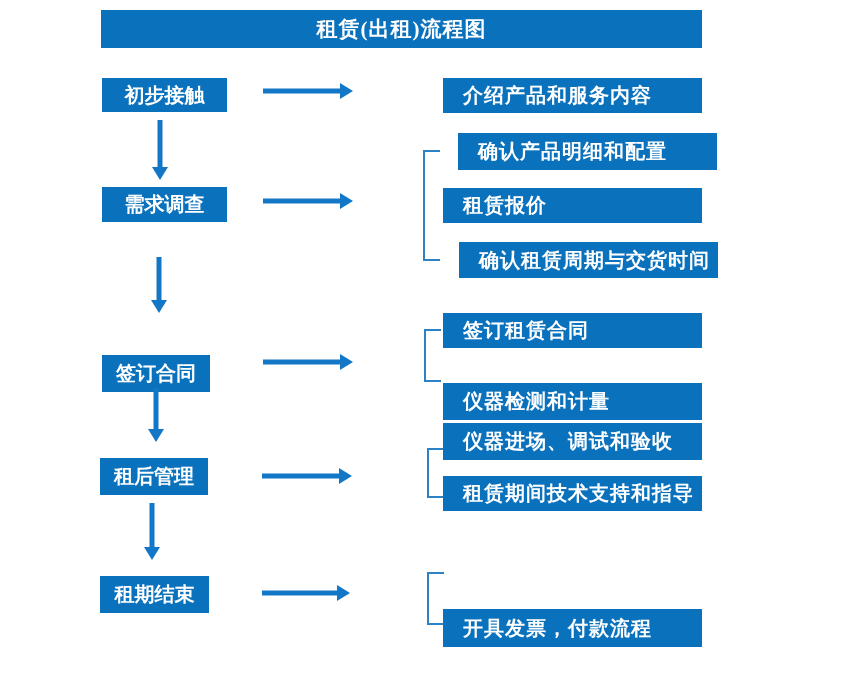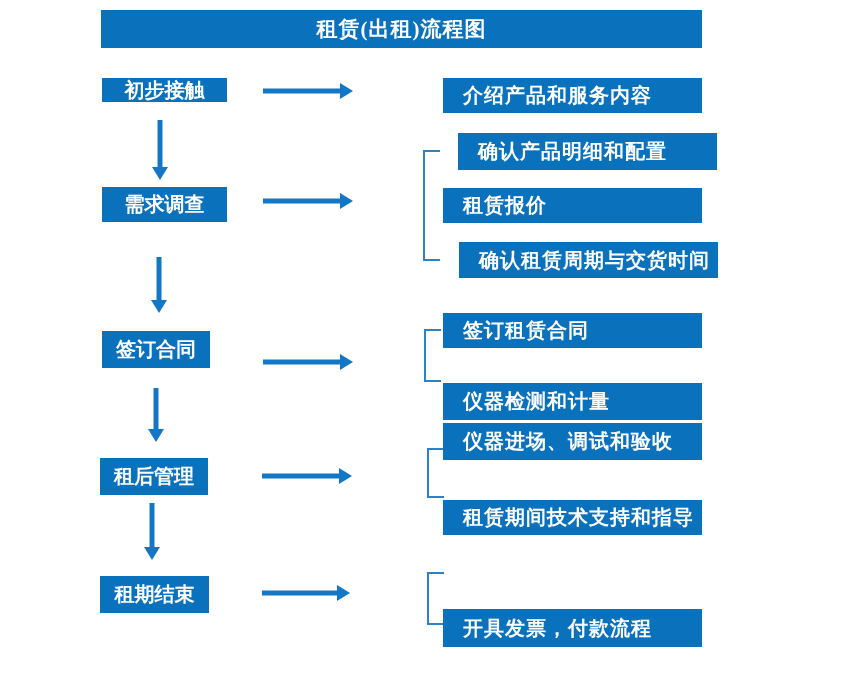--- a/index.html
+++ b/index.html
@@ -67,23 +67,23 @@
 </style>
 </head>
 <body>
 
 <div id="canvas">
 
   <div class="title-bar">
     <span>租赁(出租)流程图</span>
   </div>
 
-  <div class="box stage" style="left:102px;top:78px;width:125px;height:24px;">初步接触</div>
+  <div class="box stage" style="left:102px;top:78px;width:125px;height:34px;">初步接触</div>
   <div class="box stage" style="left:102px;top:187px;width:125px;height:35px;">需求调查</div>
-  <div class="box stage" style="left:102px;top:331px;width:108px;height:37px;text-align:right;">签订合同</div>
+  <div class="box stage" style="left:102px;top:355px;width:108px;height:37px;text-align:right;">签订合同</div>
   <div class="box stage" style="left:100px;top:458px;width:108px;height:37px;">租后管理</div>
   <div class="box stage" style="left:100px;top:576px;width:109px;height:37px;">租期结束</div>
 
   <div class="v-arrow" style="left:152px;top:120px;height:60px;">
     <div class="shaft"></div>
     <div class="head"></div>
   </div>
   <div class="v-arrow" style="left:151px;top:257px;height:56px;">
     <div class="shaft"></div>
     <div class="head"></div>
@@ -126,17 +126,17 @@
   <div class="box detail" style="left:443px;top:78px;width:259px;height:35px;">介绍产品和服务内容</div>
 
   <div class="box detail" style="left:458px;top:133px;width:259px;height:37px;">确认产品明细和配置</div>
   <div class="box detail" style="left:443px;top:188px;width:259px;height:35px;">租赁报价</div>
   <div class="box detail" style="left:443px;top:242px;width:259px;height:36px;margin-left:16px;">确认租赁周期与交货时间</div>
 
   <div class="box detail" style="left:443px;top:313px;width:259px;height:35px;">签订租赁合同</div>
   <div class="box detail" style="left:443px;top:383px;width:259px;height:37px;">仪器检测和计量</div>
 
   <div class="box detail" style="left:443px;top:423px;width:259px;height:37px;">仪器进场、调试和验收</div>
-  <div class="box detail" style="left:443px;top:500px;width:259px;height:35px;text-align:center;">租赁期间技术支持和指导</div>
+  <div class="box detail" style="left:443px;top:476px;width:259px;height:35px;text-align:center;">租赁期间技术支持和指导</div>
 
   <div class="box detail" style="left:443px;top:609px;width:259px;height:38px;">开具发票，付款流程</div>
 
 </div>
 
 </body></html>

